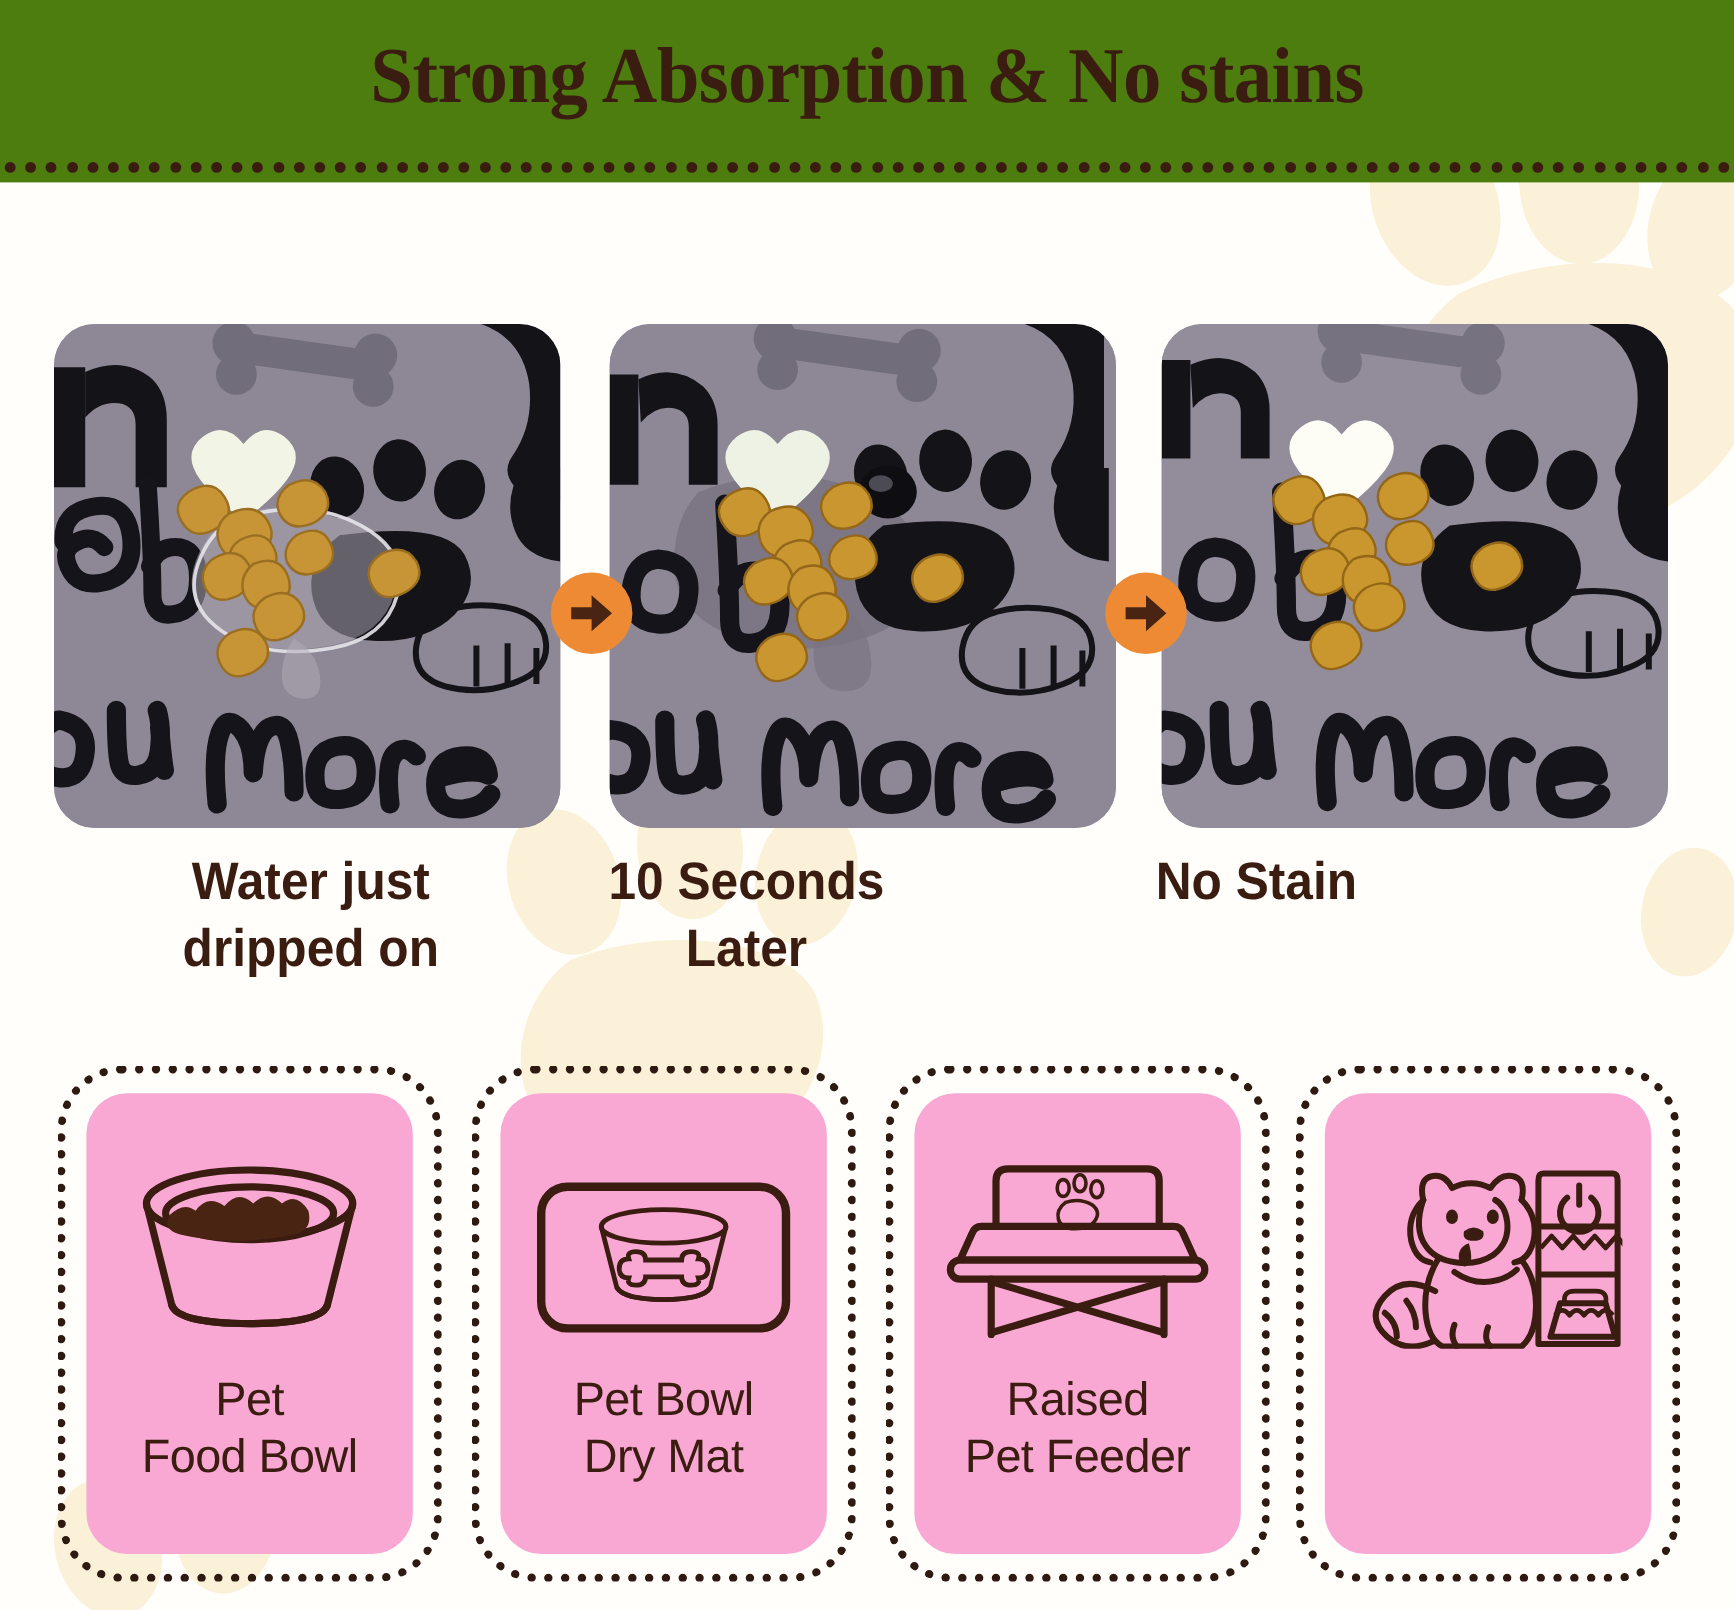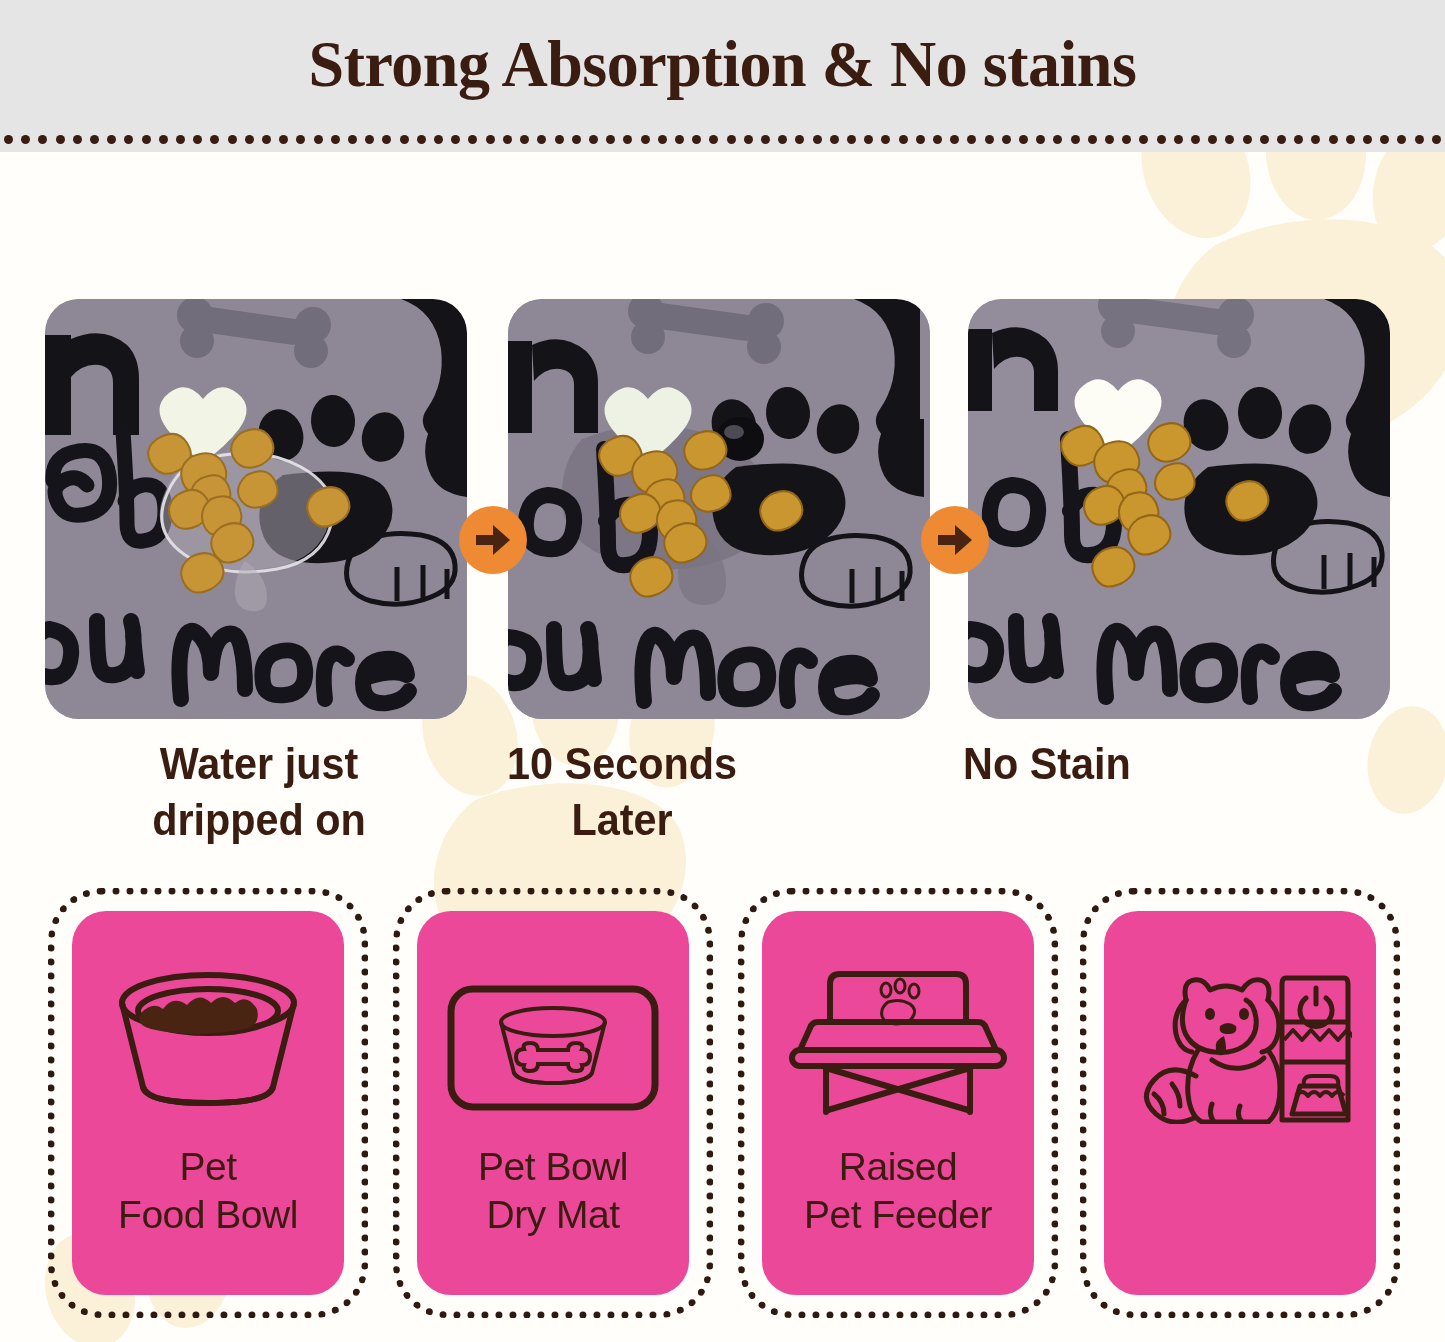--- a/index.html
+++ b/index.html
@@ -9,21 +9,21 @@
     font-family:"Liberation Sans", sans-serif;
     overflow:hidden;position:relative;
   }
 
   
   #bg-watermarks{position:absolute;inset:0;z-index:0;pointer-events:none;}
 
   
   #header-band{
     position:absolute;left:0;top:0;width:1445px;height:152px;
-    background:#e5e5e5;z-index:3;overflow:hidden;
+    background:#4d7c0f;z-index:3;overflow:hidden;
   }
   #header-title{
     position:absolute;left:0;right:0;top:26px;
     text-align:center;
     font-family:"Liberation Serif", serif;
     font-weight:bold;
     font-size:66px;
     letter-spacing:-0.5px;
     color:#3b1c10;
     transform:scaleX(0.97);
@@ -33,21 +33,21 @@
     position:absolute;left:0;right:0;bottom:6px;height:14px;
     display:flex;justify-content:space-between;align-items:center;
     padding:0 4px;
   }
   #header-dots i{
     display:block;width:9px;height:9px;border-radius:50%;
     background:#3b1c10;flex:0 0 auto;
   }
 
   
-  #photo-row{position:absolute;left:0;top:152px;width:1445px;height:560px;z-index:2;margin-top:29px;}
+  #photo-row{position:absolute;left:0;top:152px;width:1445px;height:560px;z-index:2;}
 
   .photo{
     position:absolute;top:118px;width:422px;height:420px;
     border-radius:34px;overflow:hidden;
     background:#8d8795;
   }
   #photo-1{left:45px;}
   #photo-2{left:508px;}
   #photo-3{left:968px;}
 
@@ -81,21 +81,21 @@
     box-sizing:border-box;
     display:flex;align-items:center;justify-content:center;
   }
   #card-1{left:48px;}
   #card-2{left:393px;}
   #card-3{left:738px;}
   #card-4{left:1080px;}
 
   .card-inner{
     width:272px;height:384px;
-    background:#ec4899;
+    background:#f9a8d4;
     border-radius:34px;
     display:flex;flex-direction:column;align-items:center;
     padding-top:44px;box-sizing:border-box;
   }
   .card-icon{height:178px;display:flex;align-items:center;justify-content:center;}
   .card-label{
     margin-top:10px;text-align:center;
     font-size:39px;line-height:1.22;color:#3b1c10;
     font-family:"Liberation Sans", sans-serif;
     letter-spacing:-0.5px;

